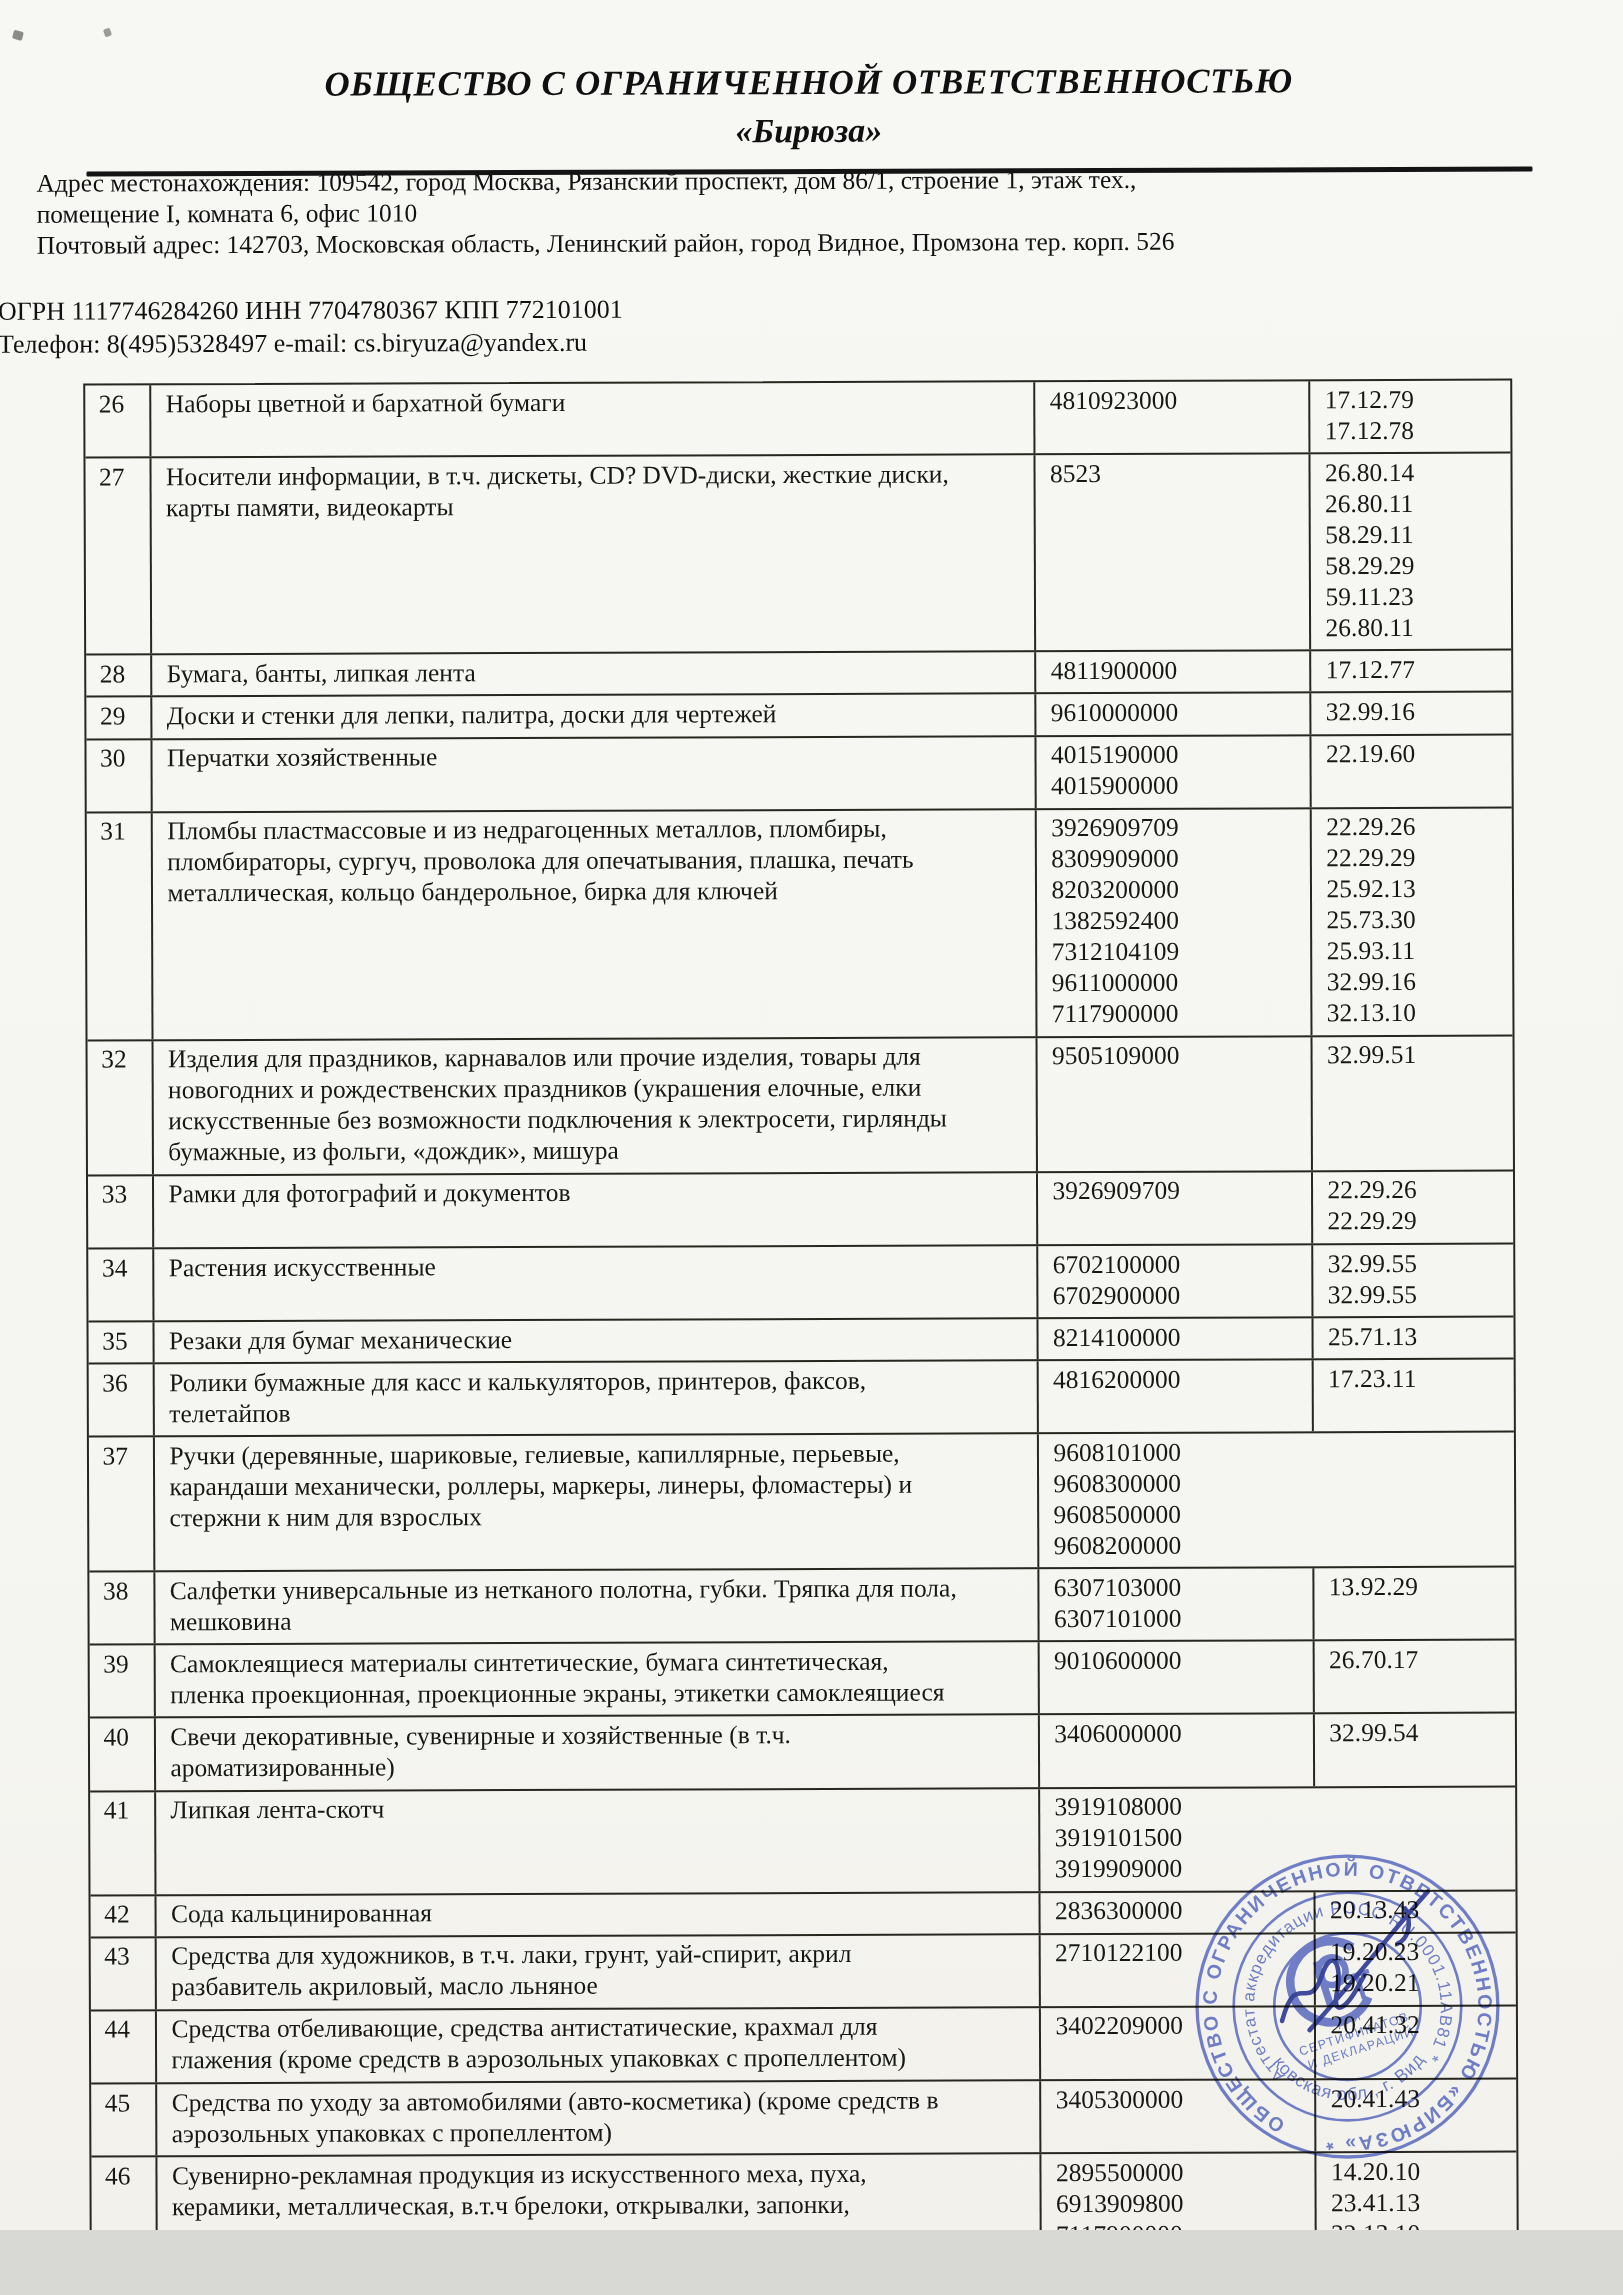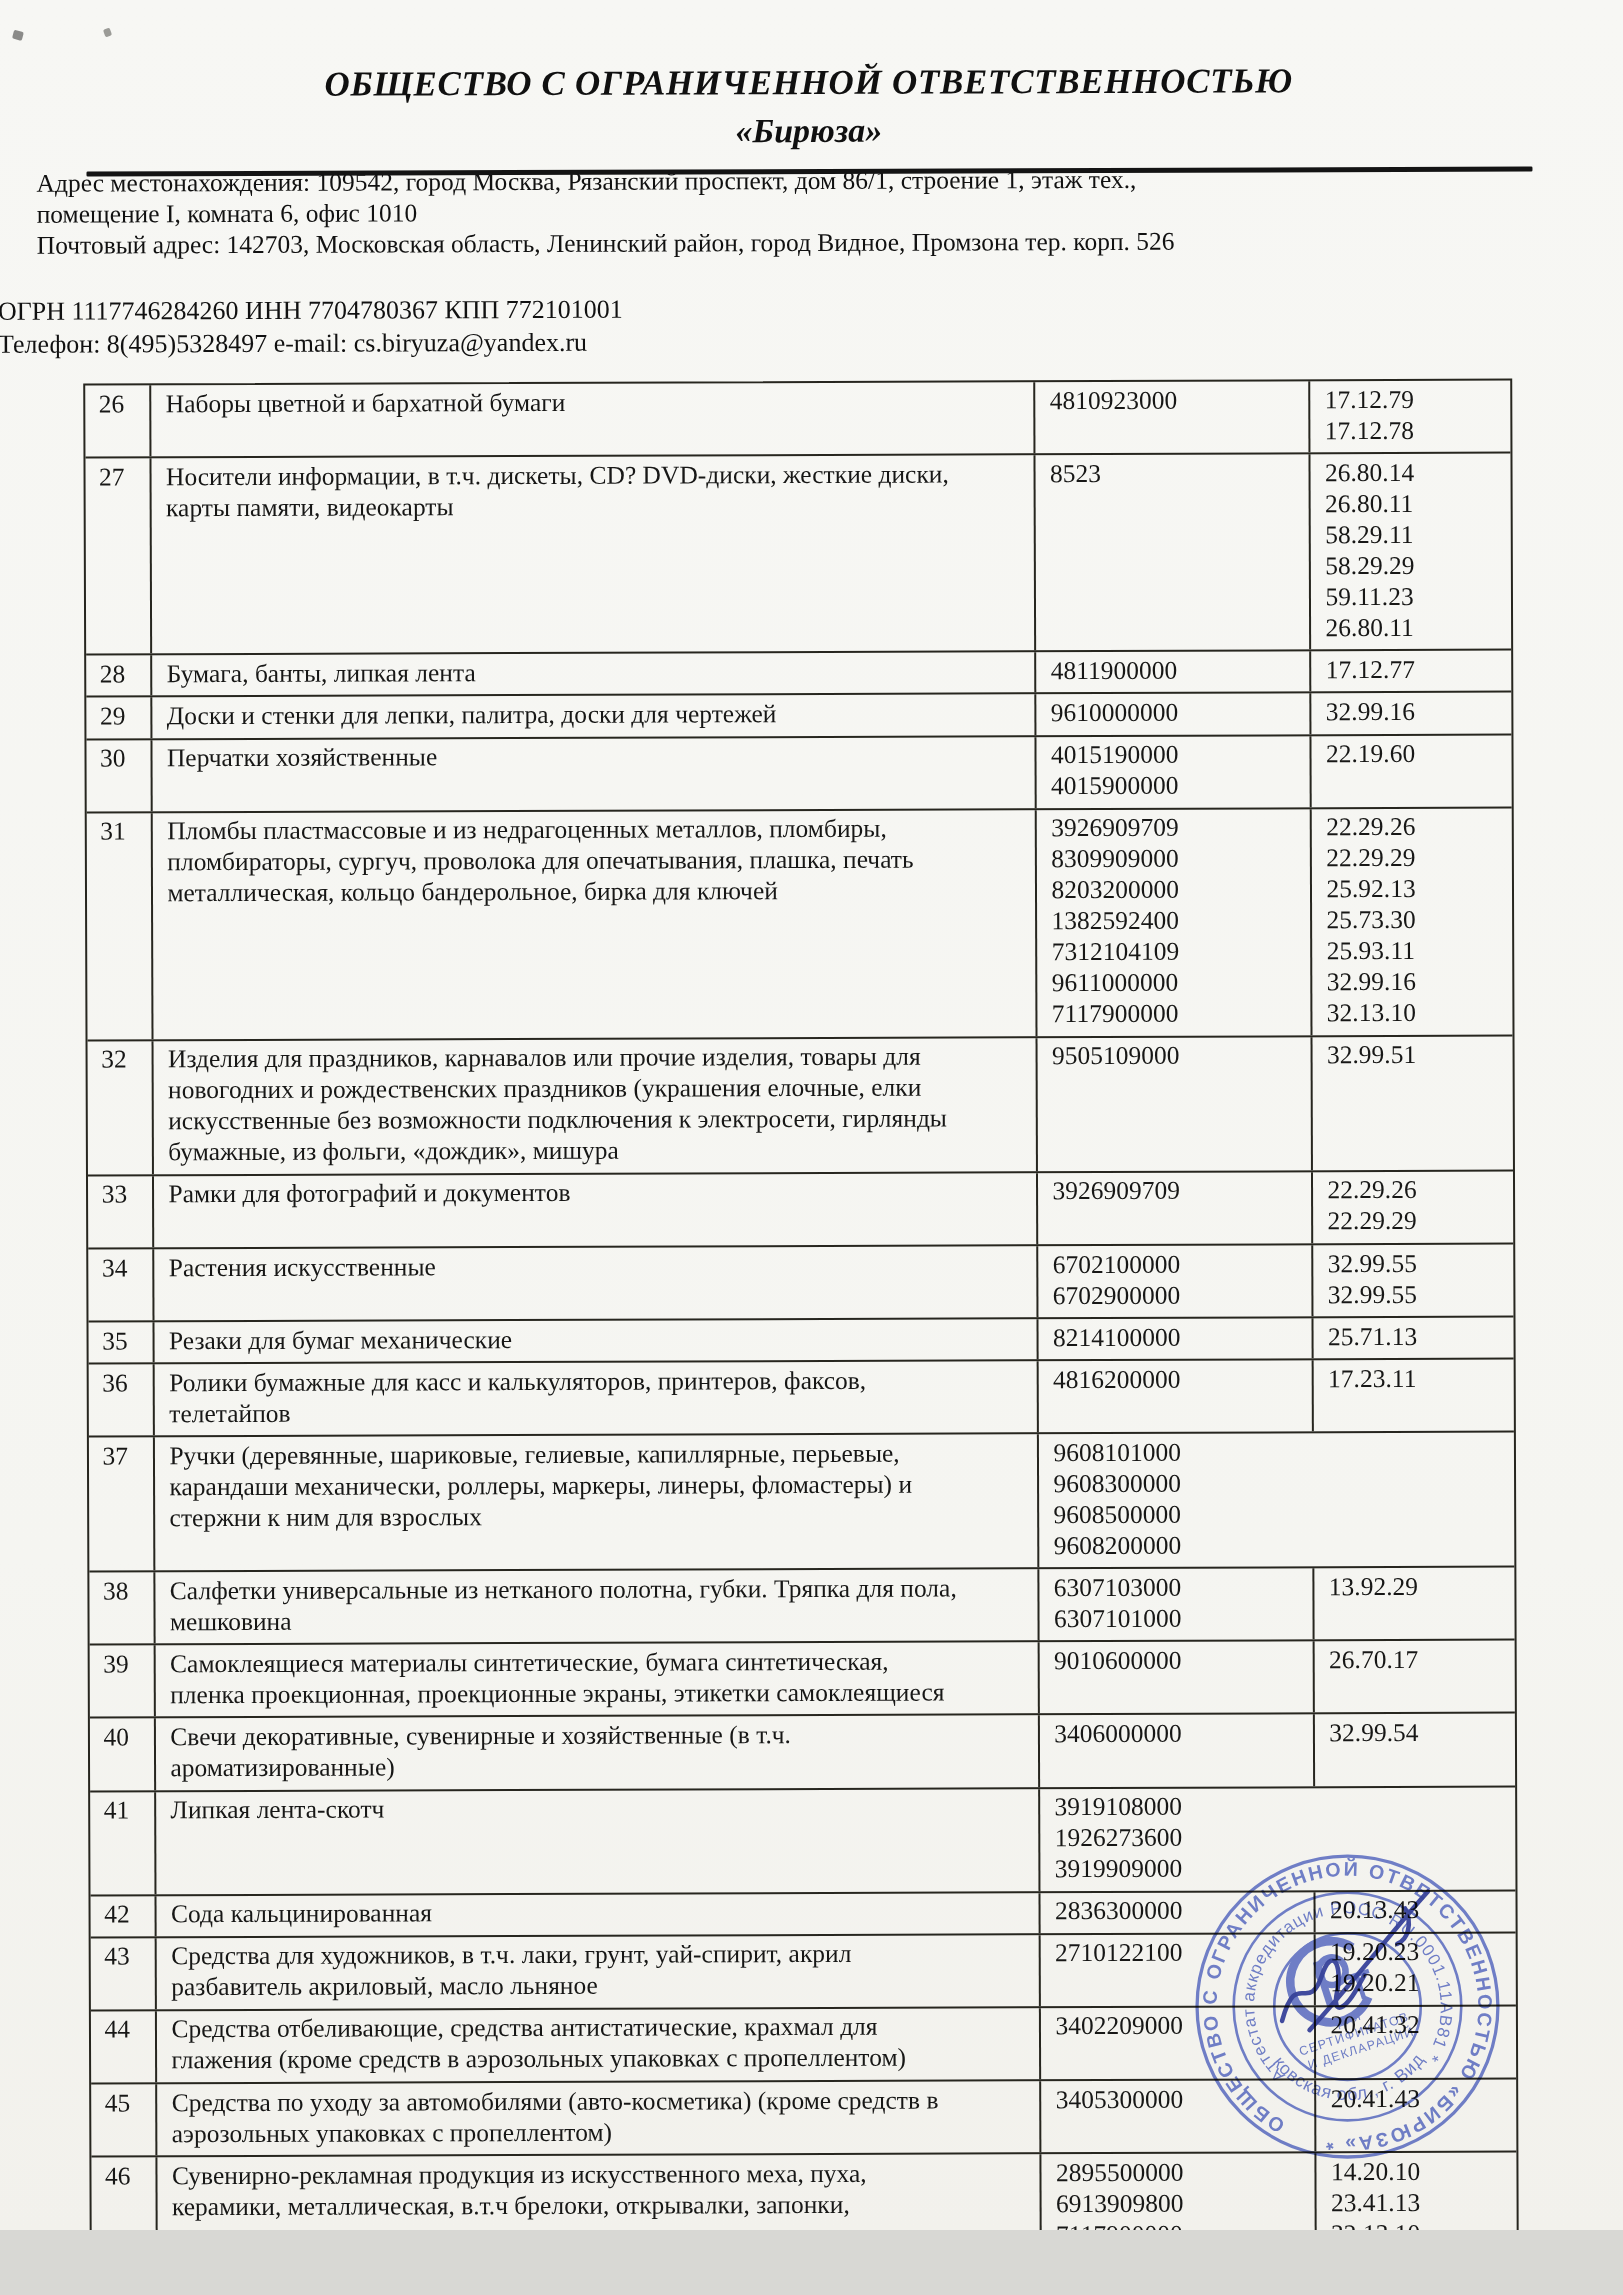--- a/index.html
+++ b/index.html
@@ -288,21 +288,21 @@
           </div>
           <div class="cell okpd">
             <div>32.99.54</div>
           </div>
         </div>
         <div class="t-row">
           <div class="cell num">41</div>
           <div class="cell desc">Липкая лента-скотч</div>
           <div class="cell code">
             <div>3919108000</div>
-            <div>1926273600</div>
+            <div>3919101500</div>
             <div>3919909000</div>
           </div>
         </div>
         <div class="t-row">
           <div class="cell num">42</div>
           <div class="cell desc">Сода кальцинированная</div>
           <div class="cell code">
             <div>2836300000</div>
           </div>
           <div class="cell okpd">

